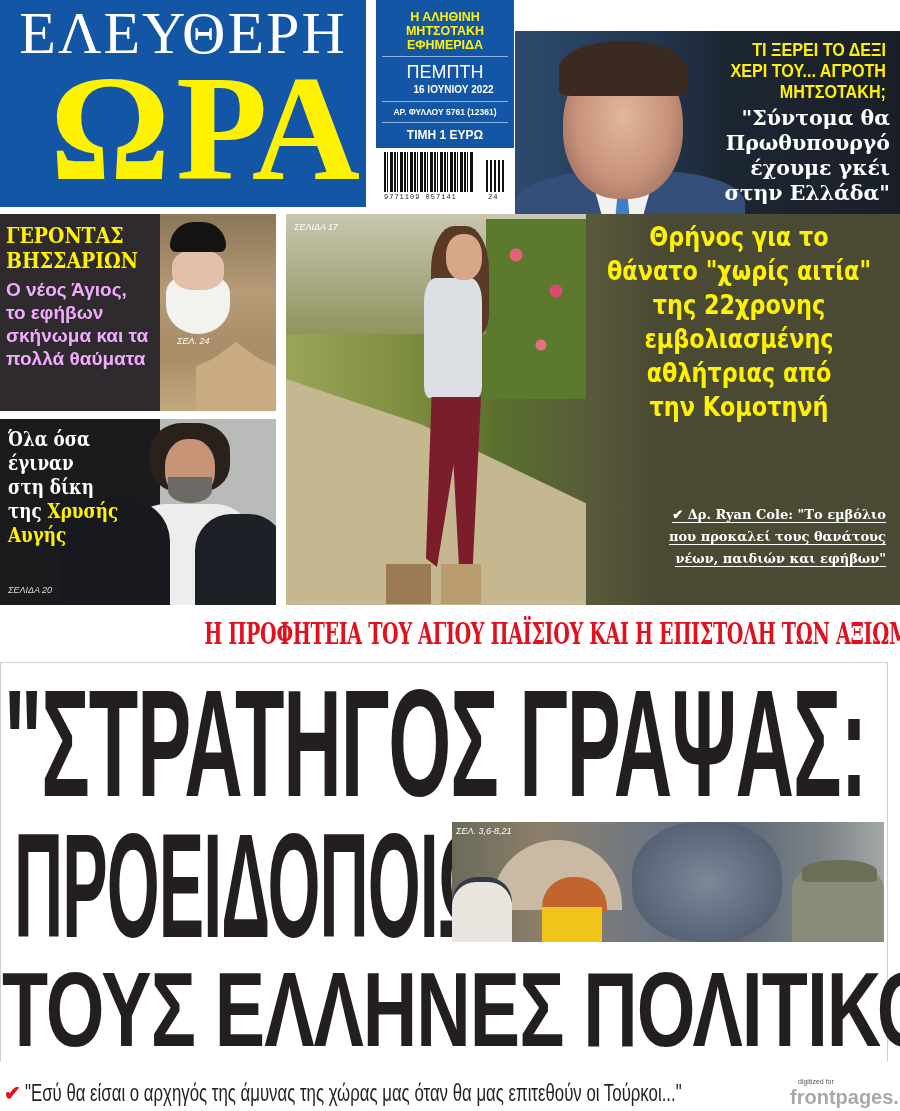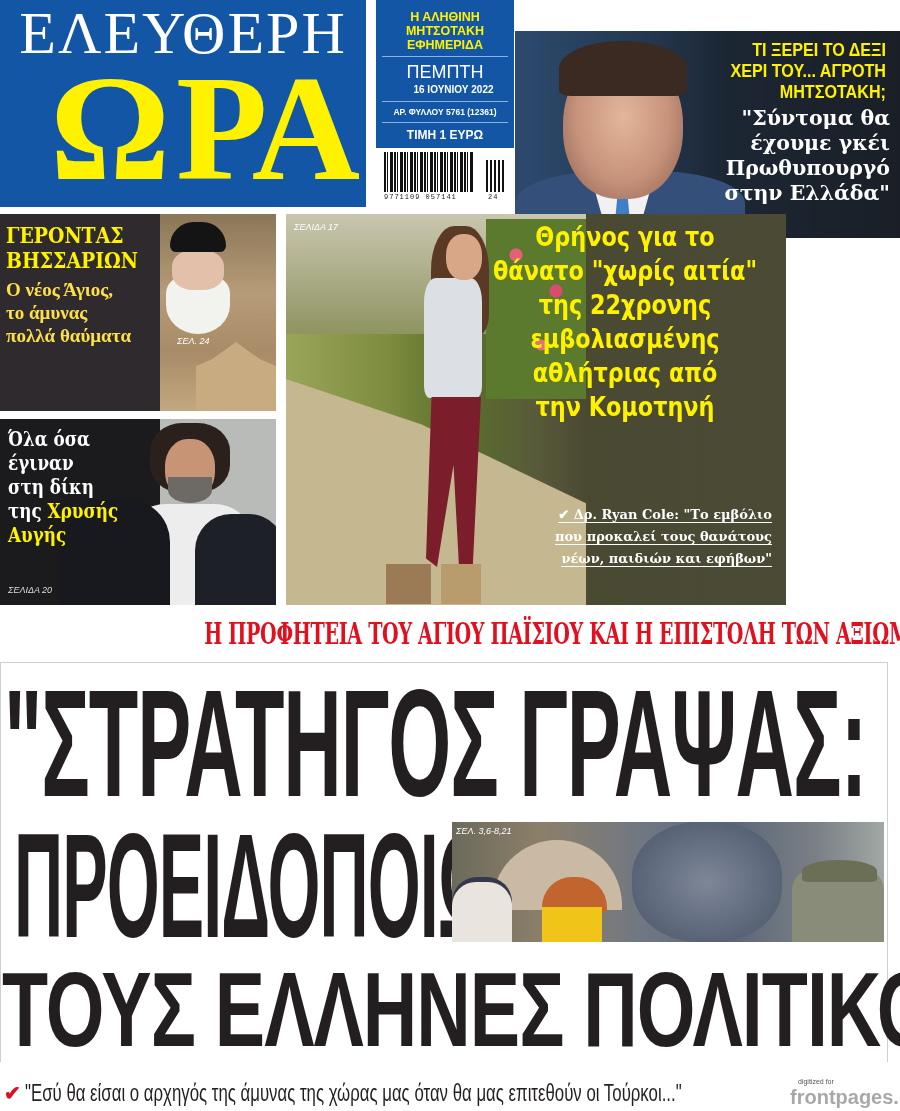--- a/index.html
+++ b/index.html
@@ -49,39 +49,39 @@
   
   #story-ger { left: 0; top: 214px; width: 276px; height: 197px; background: #2e2a2e; overflow: hidden; }
   #story-ger .bg-icon { position: absolute; left: 160px; top: 0; width: 116px; height: 197px;
     background: linear-gradient(180deg, #8a7658 0%, #b79c78 40%, #a88b67 70%, #c2a880 100%); }
   #story-ger .monk-cap { position: absolute; left: 170px; top: 8px; width: 56px; height: 30px; border-radius: 30px 30px 8px 8px; background: #141414; }
   #story-ger .monk-face { position: absolute; left: 172px; top: 36px; width: 52px; height: 40px; border-radius: 40%; background: #e3c0aa; }
   #story-ger .monk-beard { position: absolute; left: 166px; top: 62px; width: 64px; height: 58px; border-radius: 30% 30% 50% 50%; background: #f2f2ee; }
   #story-ger .church { position: absolute; left: 196px; top: 128px; width: 80px; height: 69px; background: #c9ab82; clip-path: polygon(20% 25%, 50% 0, 80% 25%, 100% 35%, 100% 100%, 0 100%, 0 35%); }
   #story-ger .title { position: absolute; left: 6px; top: 8px; color: #fff200; font-weight: bold; font-size: 23px; line-height: 25px;
     transform: scaleX(0.82); transform-origin: left top; width: 200px; font-family: "DejaVu Serif", serif; }
-  #story-ger .sub { position: absolute; left: 6px; top: 64px; color: #fde047; font-weight: bold; font-size: 19px; line-height: 23px; width: 190px; font-family: Liberation Serif, serif; }
+  #story-ger .sub { position: absolute; left: 6px; top: 64px; color: #f0abfc; font-weight: bold; font-size: 19px; line-height: 23px; width: 190px; font-family: Liberation Sans, sans-serif; }
   #story-ger .page { position: absolute; left: 177px; top: 122px; color: #fff; font-size: 9px; font-style: italic; }
 
   
   #story-xa { left: 0; top: 419px; width: 276px; height: 186px; background: #1b1b1d; overflow: hidden; }
   #story-xa .wall { position: absolute; left: 160px; top: 0; width: 116px; height: 186px; background: #b9bbb8; }
   #story-xa .man-hair { position: absolute; left: 150px; top: 4px; width: 80px; height: 70px; border-radius: 40%; background: #2b211c; }
   #story-xa .man-face { position: absolute; left: 165px; top: 20px; width: 50px; height: 60px; border-radius: 45%; background: #c79576; }
   #story-xa .man-beard { position: absolute; left: 168px; top: 58px; width: 44px; height: 26px; border-radius: 0 0 50% 50%; background: #6d6a66; }
   #story-xa .man-shirt { position: absolute; left: 130px; top: 85px; width: 120px; height: 101px; border-radius: 30% 30% 0 0; background: #ededed; }
   #story-xa .cop1 { position: absolute; left: 60px; top: 80px; width: 110px; height: 106px; border-radius: 40% 40% 0 0; background: #17191f; }
   #story-xa .cop2 { position: absolute; left: 195px; top: 95px; width: 90px; height: 91px; border-radius: 40% 40% 0 0; background: #1d2027; }
   #story-xa .text { position: absolute; left: 8px; top: 8px; width: 140px; color: #fff; font-family: "DejaVu Serif", serif; font-weight: bold;
     font-size: 21px; line-height: 24px; transform: scaleX(0.8); transform-origin: left top; }
   #story-xa .hl { color: #fff200; }
   #story-xa .page { position: absolute; left: 8px; bottom: 10px; color: #ddd; font-size: 9px; font-style: italic; }
 
   
-  #story-main { left: 286px; top: 214px; width: 500px; height: 391px; overflow: hidden;
+  #story-main { left: 286px; top: 214px; width: 614px; height: 391px; overflow: hidden;
     background: linear-gradient(90deg, #9aa55a 0%, #7e8d40 20%, #5a6f2c 35%, #585a3a 50%, #4a4a33 60%, #4b4a35 100%); }
   #story-main .sky { position: absolute; left: 0; top: 0; width: 300px; height: 120px; background: linear-gradient(180deg,#c9c7b0,#8f9460); }
   #story-main .path { position: absolute; left: 0; top: 165px; width: 300px; height: 226px; background: #c5b891; clip-path: polygon(0 0, 45% 20%, 100% 55%, 100% 100%, 0 100%); }
   #story-main .roses { position: absolute; left: 200px; top: 5px; width: 100px; height: 180px;
     background: radial-gradient(circle at 30% 20%, #e4607a 0 6px, transparent 7px), radial-gradient(circle at 70% 40%, #d94c6c 0 6px, transparent 7px), radial-gradient(circle at 55% 70%, #e2707f 0 5px, transparent 6px), #5c7a2e; }
   #story-main .girl-hair { position: absolute; left: 145px; top: 12px; width: 58px; height: 110px; border-radius: 40% 40% 20% 20%; background: #5a3a25; }
   #story-main .girl-face { position: absolute; left: 160px; top: 20px; width: 36px; height: 46px; border-radius: 45%; background: #d8a787; }
   #story-main .girl-top { position: absolute; left: 138px; top: 64px; width: 58px; height: 120px; border-radius: 20% 20% 10% 10%; background: #dcdfe4; }
   #story-main .girl-legs { position: absolute; left: 140px; top: 183px; width: 55px; height: 170px; background: #7c1d2b; clip-path: polygon(10% 0, 100% 0, 85% 100%, 60% 100%, 50% 40%, 20% 100%, 0 95%); }
   #story-main .boot1 { position: absolute; left: 100px; top: 350px; width: 45px; height: 40px; background: #9a7b55; }
@@ -165,40 +165,41 @@
   <div class="photo-tie"></div>
   <div class="photo-head"></div>
   <div class="photo-hair"></div>
   <div class="kicker">
     <div>ΤΙ ΞΕΡΕΙ ΤΟ ΔΕΞΙ</div>
     <div>ΧΕΡΙ ΤΟΥ... ΑΓΡΟΤΗ</div>
     <div>ΜΗΤΣΟΤΑΚΗ;</div>
   </div>
   <div class="quote">
     <div>"Σύντομα θα</div>
+    <div>Πρωθυπουργό</div>
     <div>έχουμε γκέι</div>
-    <div>Πρωθυπουργό</div>
     <div>στην Ελλάδα"</div>
   </div>
   <div class="page">ΣΕΛΙΔΑ 20</div>
 </div>
 
 <div id="story-ger" class="abs">
   <div class="bg-icon"></div>
   <div class="monk-beard"></div>
   <div class="monk-face"></div>
   <div class="monk-cap"></div>
   <div class="church"></div>
   <div class="title">
     <div>ΓΕΡΟΝΤΑΣ</div>
     <div>ΒΗΣΣΑΡΙΩΝ</div>
   </div>
   <div class="sub">
     <div>Ο νέος Άγιος,</div>
-    <div>το άμυνας</div>
+    <div>το εφήβων</div>
+    <div>σκήνωμα και τα</div>
     <div>πολλά θαύματα</div>
   </div>
   <div class="page">ΣΕΛ. 24</div>
 </div>
 
 <div id="story-xa" class="abs">
   <div class="wall"></div>
   <div class="man-shirt"></div>
   <div class="man-hair"></div>
   <div class="man-face"></div>

